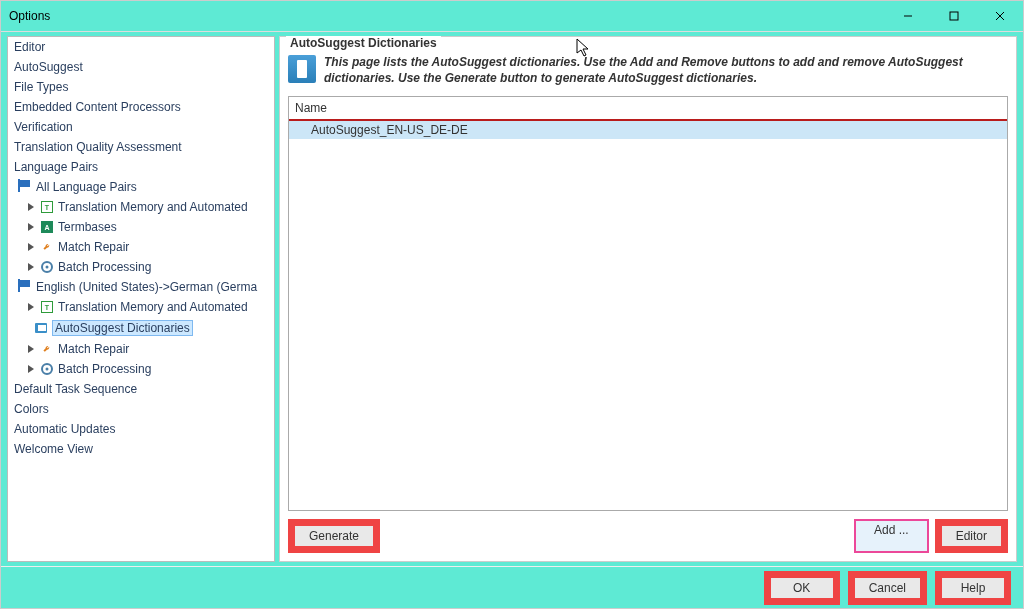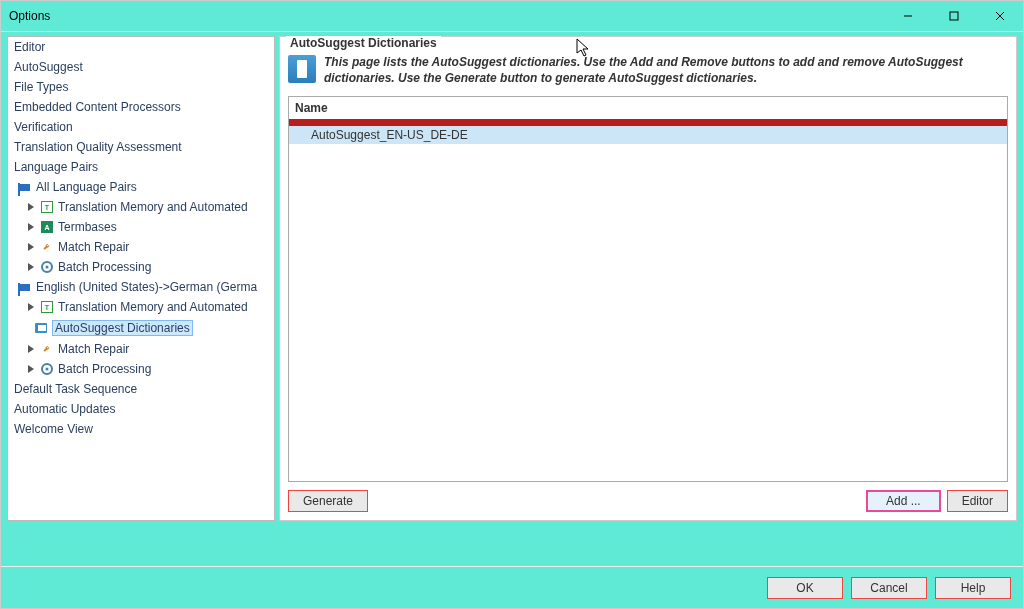--- a/index.html
+++ b/index.html
@@ -6,21 +6,21 @@
   html, body { margin: 0; padding: 0; font-family: "Segoe UI", Tahoma, sans-serif; font-size: 12px; color: #333; background: #fff; }
   .window { width: 1024px; height: 609px; display: flex; flex-direction: column; border: 1px solid #ccc; background: #5eead4; }
   .titlebar { height: 30px; display: flex; align-items: center; justify-content: space-between; padding-left: 8px; }
   .titlebar-left { font-size: 12px; color: #000; }
   .titlebar-controls { display: flex; }
   .tb-btn { width: 46px; height: 30px; display: flex; align-items: center; justify-content: center; }
   .tb-btn svg { stroke: #000; stroke-width: 1; fill: none; }
   .main { flex: 1; display: flex; border-top: 1px solid #ddd; }
   .sidebar { width: 268px; border: 1px solid #bbb; margin: 4px 2px 4px 6px; overflow: hidden; background: #fff; }
   .sidebar-item { padding: 3px 6px; white-space: nowrap; cursor: default; color: #2a3f5f; }
-  .sidebar-item.indent1 { padding-left: 10px; display:flex; align-items:flex-end; gap:4px; }
+  .sidebar-item.indent1 { padding-left: 10px; display:flex; align-items:flex-start; gap:4px; }
   .sidebar-item.indent2 { padding-left: 18px; display:flex; align-items:center; gap:4px; }
   .sidebar-item.indent3 { padding-left: 26px; display:flex; align-items:center; gap:4px; }
   .sel-node { background: #cce8ff; border: 1px solid #7fb9f0; padding: 0 2px; }
   .tree-arrow { display:inline-flex; width:10px; height:10px; align-items:center; justify-content:center; }
   .tree-arrow svg { fill:#555; }
   .flag-icon { display:inline-block; width:14px; height:10px; position:relative; }
   .flag-icon::before { content:""; position:absolute; left:0; top:-1px; width:2px; height:13px; background:#2a6fbd; }
   .flag-icon::after { content:""; position:absolute; left:2px; top:0; width:10px; height:7px; background:#2a6fbd; }
   .ic { display:inline-flex; width:14px; height:14px; align-items:center; justify-content:center; }
   .ic-tm { width:12px;height:12px;border:1px solid #2e9b3a;background:#fff;display:flex;align-items:center;justify-content:center;color:#2e9b3a;font-size:7px;font-weight:bold; }
@@ -29,29 +29,29 @@
   .ic-gear { width:12px;height:12px; }
   .ic-book { width:14px;height:12px; }
   .content { flex:1; display:flex; flex-direction:column; margin:4px 6px 4px 2px; }
   .group { flex:1; border:1px solid #ccc; background:#fff; display:flex; flex-direction:column; position:relative; padding-top:14px; }
   .group-title { position:absolute; top:-1px; left:6px; background:#fff; padding:0 4px; font-size:12px; font-weight:bold; color:#333; }
   .info-row { display:flex; gap:8px; padding:4px 8px 10px 8px; align-items:flex-start; }
   .info-icon { width:28px; height:28px; background:linear-gradient(#4a9fd8,#2a7fb8); border-radius:2px; display:flex; align-items:center; justify-content:center; flex-shrink:0; }
   .info-icon::after { content:""; width:10px; height:18px; background:#fff; border-radius:1px; }
   .info-text { color:#333; font-weight:bold; font-size:12px; line-height:1.3;font-style:italic; }
   .table-wrap { flex:1; border:1px solid #aaa; margin:0 8px 8px 8px; background:#fff; display:flex; flex-direction:column; }
-  .table-header { background:#fff; padding:4px 6px; border-bottom:7px solid #b91c1c; font-weight:bold; color:#333; }
+  .table-header { background:#fff; padding:4px 6px; border-bottom:2px solid #b91c1c; font-weight:normal; color:#333; }
   .table-body { flex:1; }
   .table-row { padding:2px 22px; }
   .table-row.sel { background:#cce6f7; }
   .group-buttons { display:flex; padding:0 8px 8px 8px; gap:6px; }
-  .btn { border:1px solid #ef4444; background:#e9e9e9; padding:3px 14px; font-size:12px; color:#333; cursor:default; }
+  .btn { border:7px solid #ef4444; background:#e9e9e9; padding:3px 14px; font-size:12px; color:#333; cursor:default; }
   .btn.primary { border:2px solid #ec4899; background:#e6f2fb; padding:2px 18px; }
   .spacer { flex:1; }
-  .footer { height:42px; display:flex; align-items:center; justify-content:flex-end; gap:8px; padding:0 12px; border-top:1px solid #eee;margin-top:41px; }
+  .footer { height:42px; display:flex; align-items:center; justify-content:flex-end; gap:8px; padding:0 12px; border-top:1px solid #eee; }
   .footer .btn { min-width:76px; text-align:center; }
   .cursor { position:absolute; left:576px; top:38px; pointer-events:none; }
 </style>
 </head>
 <body>
 
 <div class="window">
   <div class="titlebar">
     <div class="titlebar-left">Options</div>
     <div class="titlebar-controls">
@@ -184,20 +184,21 @@
         <span class="ic">
             <svg class="ic-gear" viewBox="0 0 12 12">
               <circle cx="6" cy="6" r="5" fill="none" stroke="#4a7fa8" stroke-width="2"></circle>
               <circle cx="6" cy="6" r="1.5" fill="#4a7fa8"></circle>
             </svg>
           </span>
         <span>Batch Processing</span>
       </div>
 
       <div class="sidebar-item">Default Task Sequence</div>
+      <div class="sidebar-item">Colors</div>
       <div class="sidebar-item">Automatic Updates</div>
       <div class="sidebar-item">Welcome View</div>
     </div>
 
     <div class="content">
       <div class="group">
         <div class="group-title">AutoSuggest Dictionaries</div>
         <div class="info-row">
           <div class="info-icon"></div>
           <div class="info-text">This page lists the AutoSuggest dictionaries. Use the Add and Remove buttons to add and remove AutoSuggest dictionaries. Use the Generate button to generate AutoSuggest dictionaries.</div>

